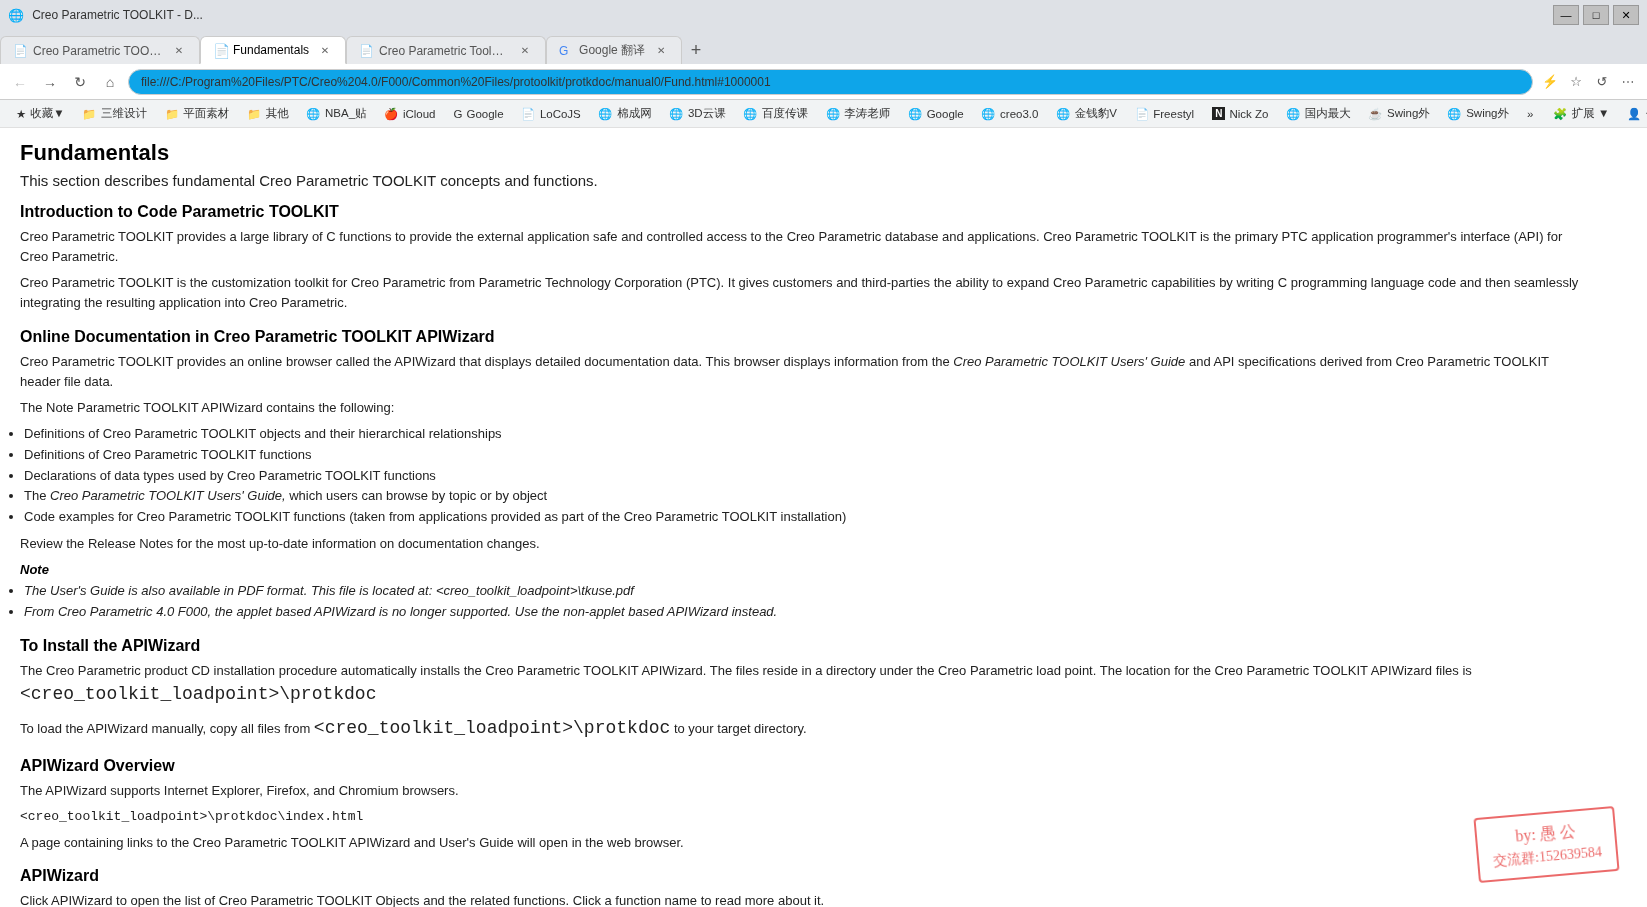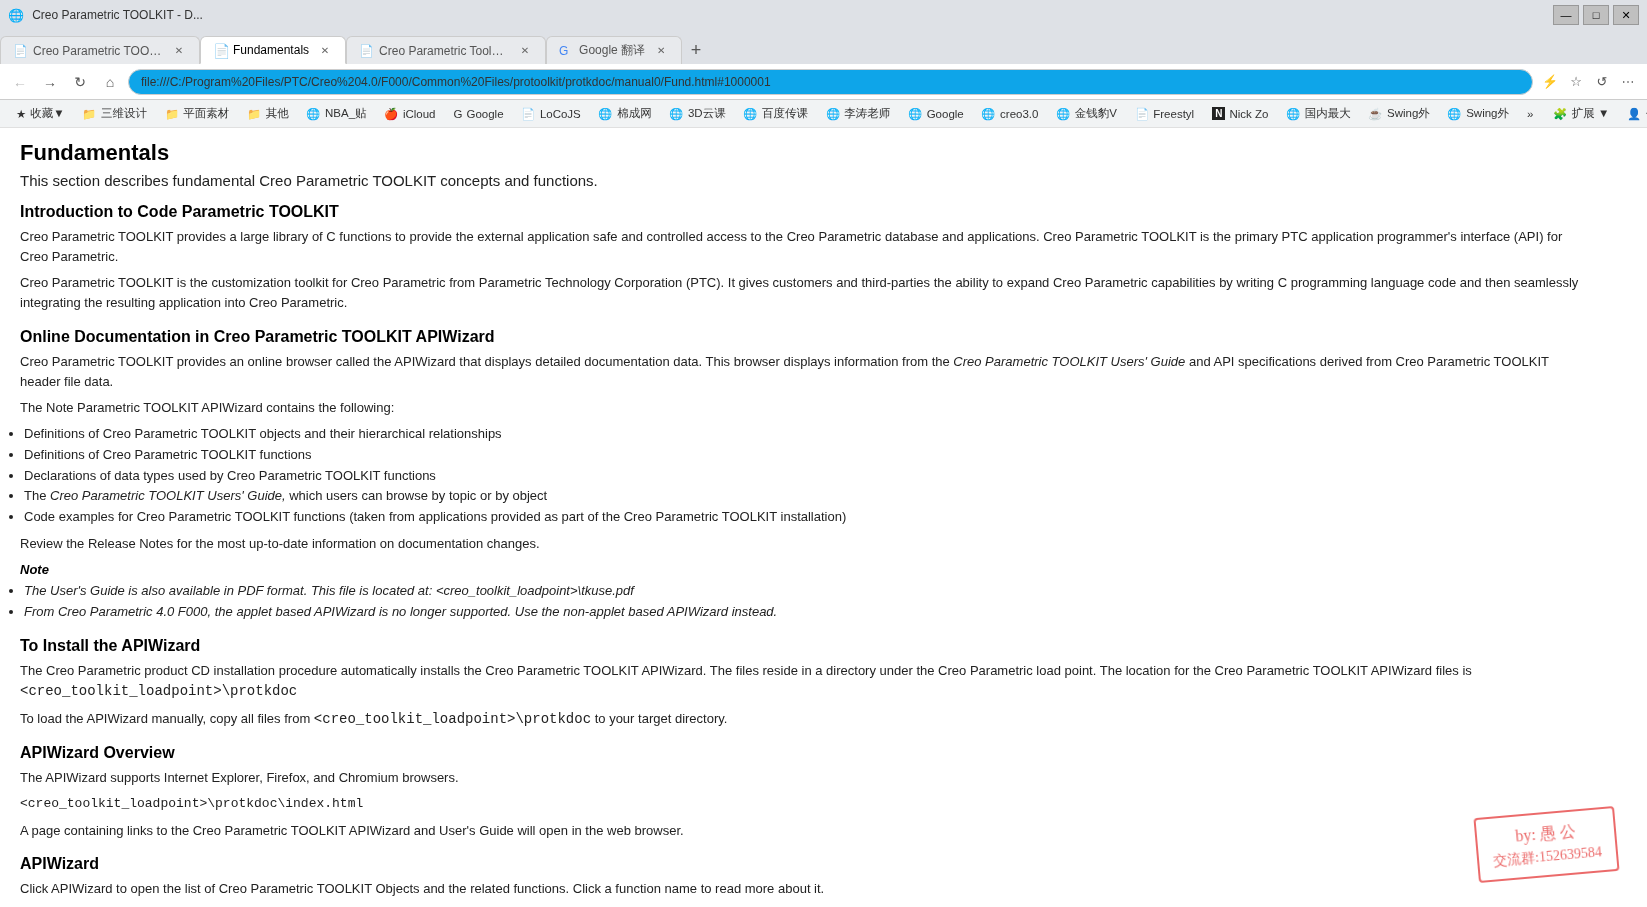--- a/index.html
+++ b/index.html
@@ -153,21 +153,21 @@
     .note-label {
       font-style: italic;
       font-weight: bold;
       font-size: 13px;
       margin-top: 8px;
       margin-bottom: 4px;
     }
 
     .code-text {
       font-family: 'Courier New', monospace;
-      font-size: 14px;
+      font-size: 18px;
     }
 
     
     .stamp {
       position: fixed;
       bottom: 30px;
       right: 30px;
       border: 2px solid #e85050;
       border-radius: 4px;
       padding: 8px 14px;

